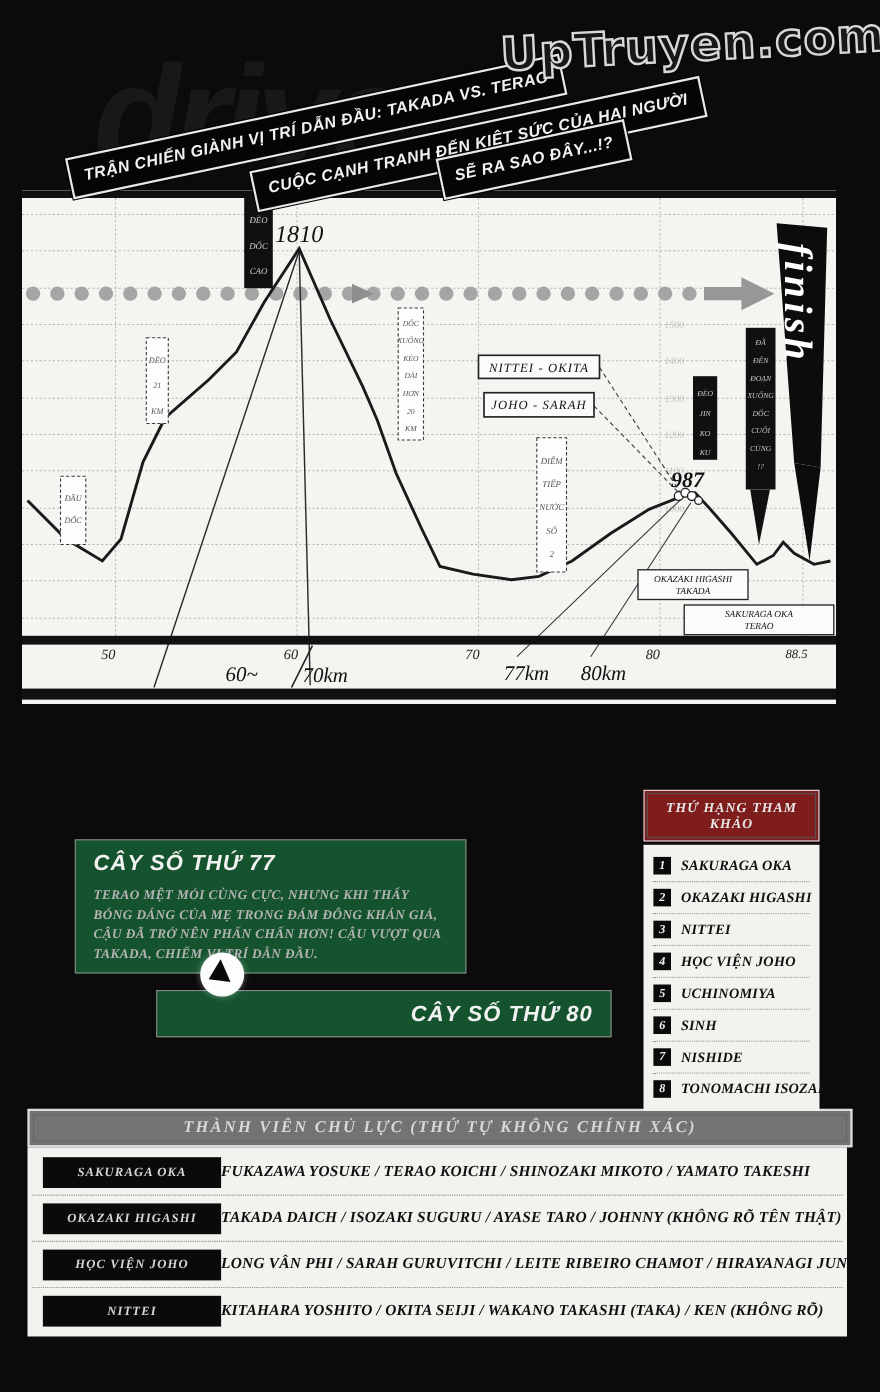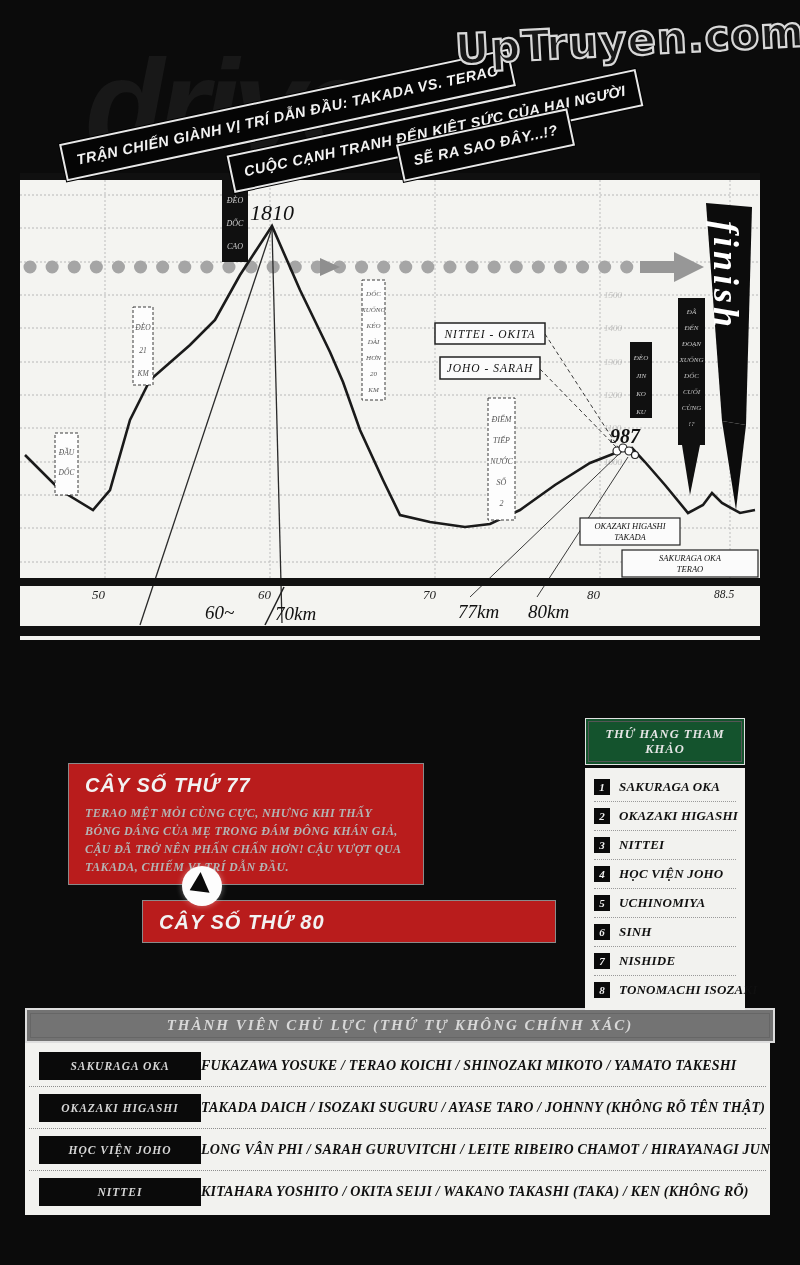--- a/index.html
+++ b/index.html
@@ -15,33 +15,33 @@
           box-shadow:0 0 0 1px #000;}
   .banner1{left:58px;top:96px;}
   .banner2{left:226px;top:112px;}
   .banner3{left:398px;top:126px;}
   .watermark{left:455px;top:16px;z-index:3;font:700 42px "DejaVu Sans",sans-serif;
              color:#181818;-webkit-text-stroke:2.2px #d8d8d8;
              text-shadow:0 0 2px #000;transform:rotate(-3deg);letter-spacing:1px;}
   
   .chart-panel{left:20px;top:173px;width:740px;height:467px;background:#f4f4f1;}
   
-  .kmbox{background:#b91c1c;border:1px solid #8a8a8a;color:#ededed;padding:10px 16px 8px 16px;}
+  .kmbox{background:#14532d;border:1px solid #8a8a8a;color:#ededed;padding:10px 16px 8px 16px;}
   .kmbox .title{font:italic 700 20px "Liberation Sans",sans-serif;letter-spacing:1px;color:#f2f2f2;}
   .kmbox .body{margin-top:7px;font:italic 600 12px/1.5 "Liberation Serif",serif;
                color:#b4b4b4;letter-spacing:.4px;}
   .km77{left:68px;top:763px;width:322px;}
-  .km80{left:142px;top:900px;width:380px;}
+  .km80{left:142px;top:900px;width:380px;text-align:right;}
   .tri-badge{left:182px;top:866px;width:40px;height:40px;background:#fdfdfd;border-radius:50%;
              z-index:4;box-shadow:0 0 6px rgba(255,255,255,.4);}
   .tri-badge .tri{position:absolute;left:8px;top:8px;width:24px;height:24px;background:#0a0a0a;
              clip-path:polygon(12% 6%,92% 55%,18% 94%);transform:rotate(35deg);}
   
   .rank{left:585px;top:718px;width:160px;z-index:3;}
-  .rank-head{background:#14532d;border:1px solid #e2e2e2;outline:1px solid #555;outline-offset:-4px;
+  .rank-head{background:#7f1d1d;border:1px solid #e2e2e2;outline:1px solid #555;outline-offset:-4px;
              color:#e6e6e6;text-align:center;font:italic 600 12.5px "Liberation Serif",serif;
              letter-spacing:1px;padding:8px 0 7px 0;}
   .rank-list{background:#f2f2ef;margin-top:3px;padding:5px 9px 6px 9px;}
   .rank-row{display:flex;align-items:center;gap:9px;height:28px;
             border-bottom:1px dotted #9a9a9a;}
   .rank-row:last-child{border-bottom:none;}
   .rank-num{width:16px;height:16px;background:#0a0a0a;color:#f0f0f0;flex:0 0 16px;
             font:italic 700 11px "Liberation Serif",serif;display:flex;align-items:center;justify-content:center;}
   .rank-name{font:italic 600 13px "Liberation Serif",serif;color:#101010;letter-spacing:.2px;white-space:nowrap;}
   

